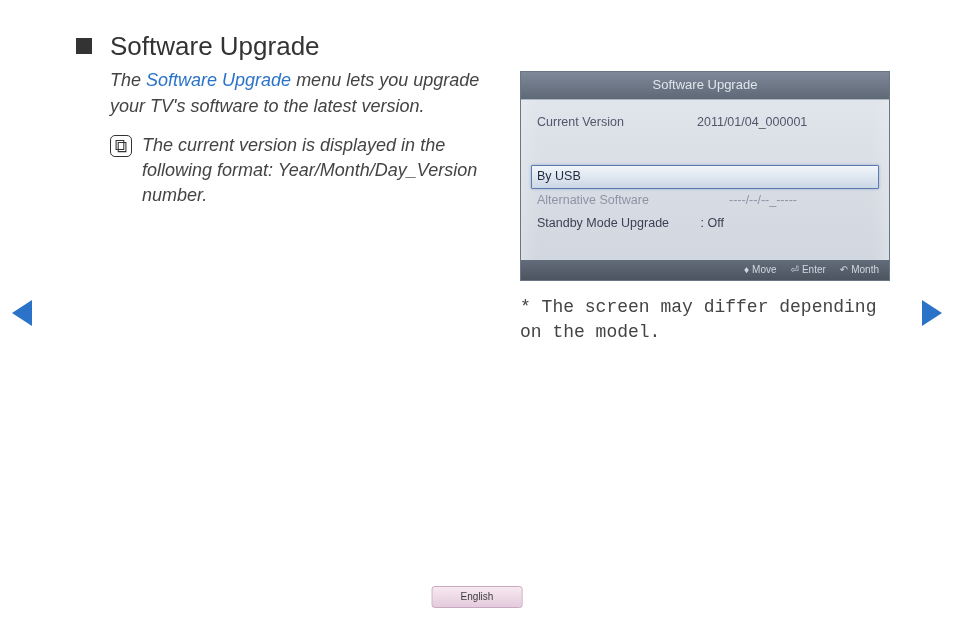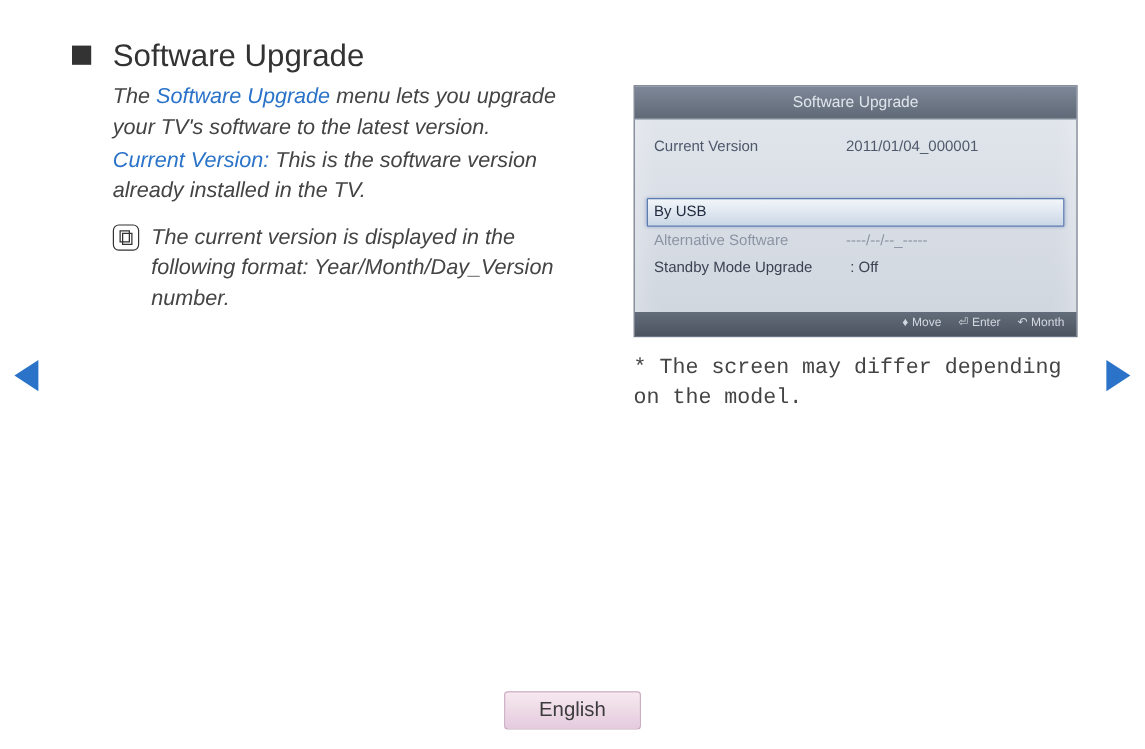--- a/index.html
+++ b/index.html
@@ -7,21 +7,22 @@
     width: 954px;
     height: 624px;
     background: #ffffff;
     font-family: Arial, Helvetica, sans-serif;
     color: #333;
     position: relative;
     font-size: 18px;
     line-height: 1.4;
   }
   .page {
-    padding: 28px 45px 0 60px;
+    padding: 28px 64px 0 60px;
+    margin-left: 16px;
   }
   .heading-row {
     display: flex;
     align-items: center;
     gap: 18px;
     margin-bottom: 4px;
   }
   .bullet-square {
     width: 16px;
     height: 16px;
@@ -113,20 +114,21 @@
     background: linear-gradient(#f2f6fa, #cbd7e6);
     border: 1px solid #5a7ab0;
     border-radius: 1px;
     padding: 2px 5px;
     color: #1f2a3d;
     box-shadow: 0 0 3px rgba(60,100,170,0.4);
   }
   .tv-item.disabled {
     color: #8c94a4;
     display: flex;
+    gap: 32px;
   }
   .tv-item .tv-label { width: 160px; display:inline-block; }
   .tv-footer {
     background: linear-gradient(#636c7a, #4c5460);
     color: #d2d8e0;
     font-size: 10px;
     display: flex;
     justify-content: flex-end;
     align-items: center;
     gap: 14px;
@@ -163,41 +165,38 @@
 
   
   .lang-pill {
     position: absolute;
     bottom: 16px;
     left: 50%;
     transform: translateX(-50%);
     background: linear-gradient(#f7e9f0, #e4cbdd);
     border: 1px solid #c9a9c0;
     border-radius: 3px;
-    font-size: 17px;
+    font-size: 10px;
     color: #3c3c3c;
     padding: 3px 28px;
   }
 </style>
 </head>
 <body>
 
 <div class="page">
   <div class="heading-row">
     <div class="bullet-square"></div>
     <h1 class="heading">Software Upgrade</h1>
   </div>
 
   <div class="content-row">
     <div class="left-col">
       <p class="body-text">
         <span>The </span><span class="link">Software Upgrade</span><span> menu lets you upgrade your TV's software to the latest version.</span>
-      </p>
-      <p class="body-text">
-        <span class="link">Current Version:</span><span> This is the software version already installed in the TV.</span>
       </p>
       <div class="note-row">
         <div class="note-icon">
           <svg viewBox="0 0 20 20">
               <path d="M3 2 L14 2 L14 5 L17 5 L17 18 L6 18 L6 15 L3 15 Z M6 5 L14 5 L14 15 L6 15 Z" fill="none" stroke="#333" stroke-width="1.5"></path>
             </svg>
         </div>
         <div class="note-text">The current version is displayed in the following format: Year/Month/Day_Version number.</div>
       </div>
     </div>

